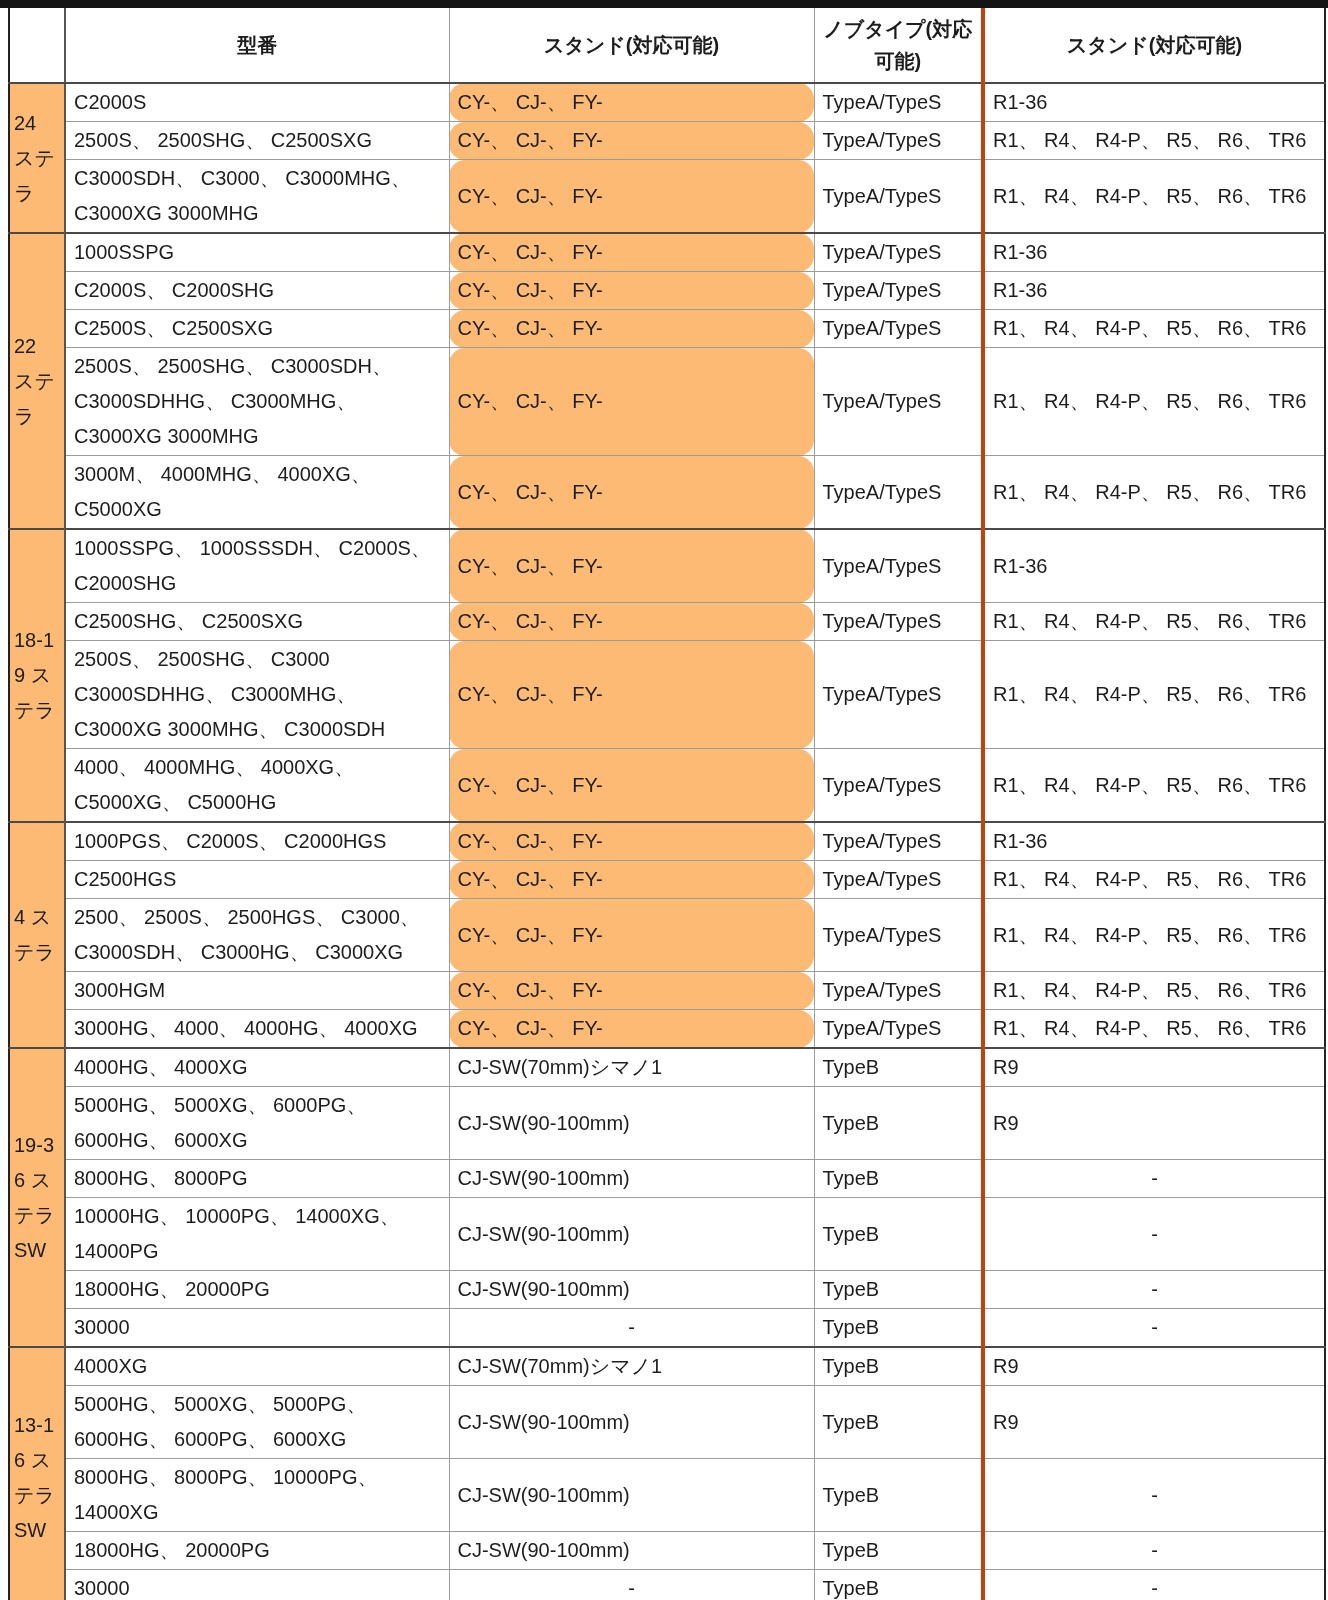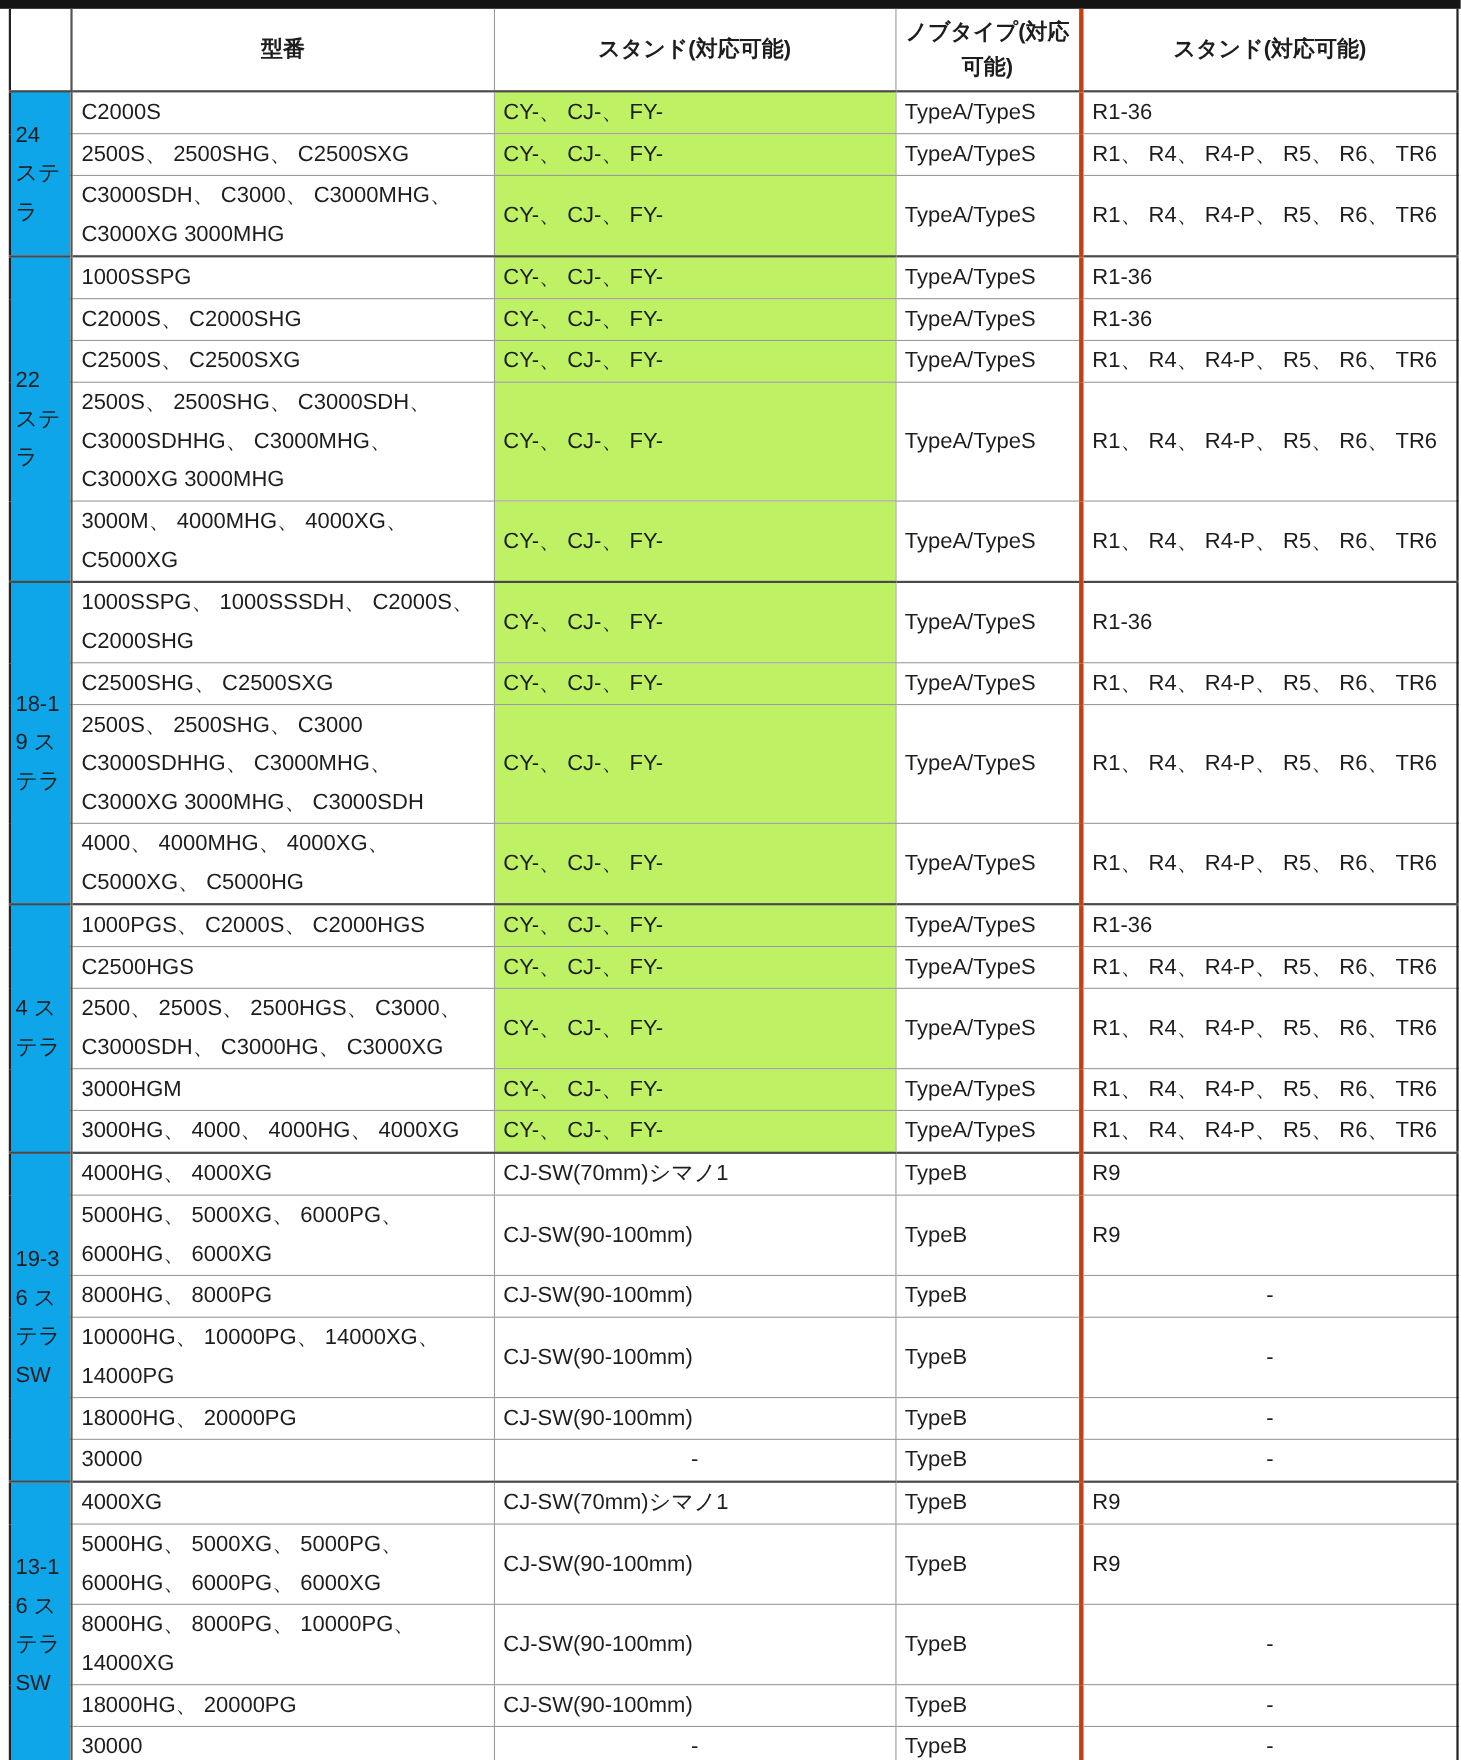--- a/index.html
+++ b/index.html
@@ -34,26 +34,26 @@
     font-size:20px;line-height:35px;vertical-align:middle;
     border:1px solid #9b9b9b;
     padding:1px 8px;
     text-align:left;
     overflow:hidden;
   }
   .group-cell{
     padding:3px 4px;
     word-break:break-all;
     border-right:2px solid #555;
-    background:#0ea5e9;
+    background:#fdba74;
   }
   th.group-col{border-right:2px solid #555;}
   .stand-cell, th.stand-col{border-left:4px solid #c2410c;}
   tr.section-start td{border-top:2px solid #4a4a4a;margin-left:36px;}
-  .hl{background:#bef264;}
+  .hl{background:#fdba74;border-radius:16px;}
   .center{text-align:center;}
 </style>
 </head>
 <body>
 
 <div class="page">
   <div class="top-bar"></div>
   <table class="compat">
     <colgroup>
       <col class="c-group">

